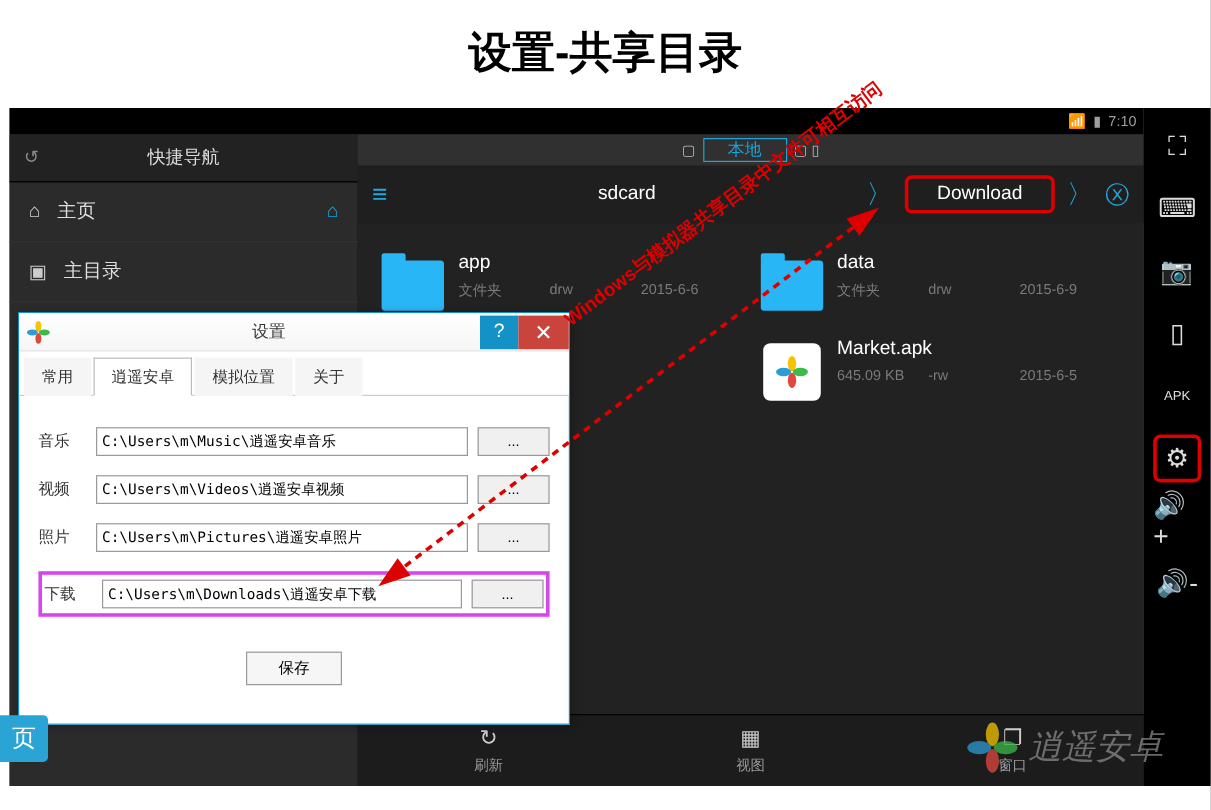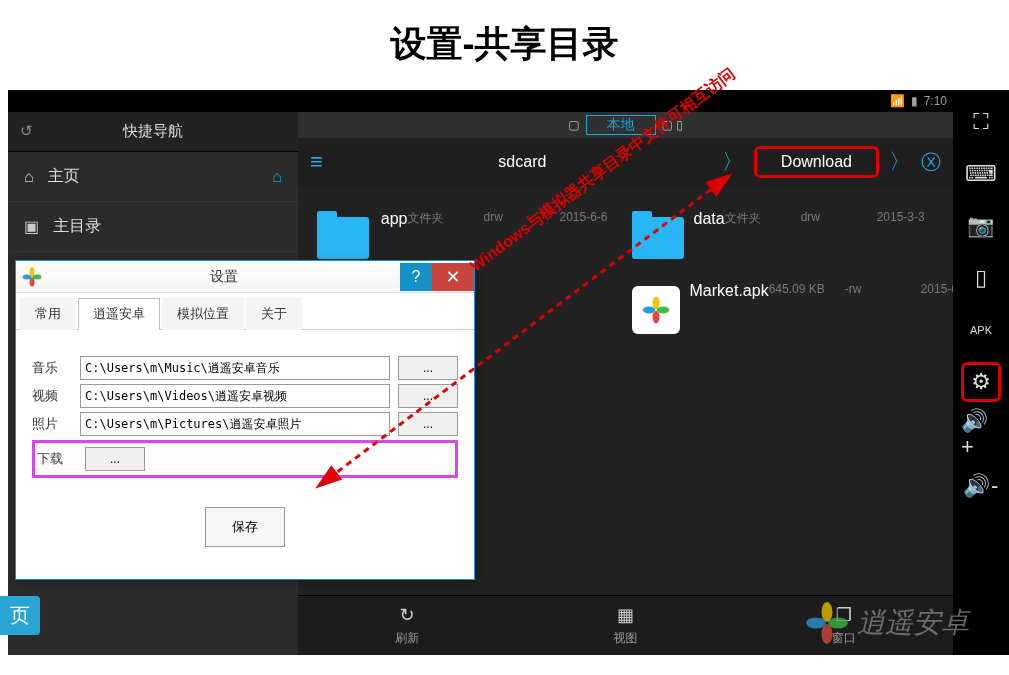--- a/index.html
+++ b/index.html
@@ -30,21 +30,21 @@
 .breadcrumb .crumb.highlight { border: 3px solid #d00; border-radius: 6px; padding: 4px 24px; color: #fff; flex: 0 0 auto; }
 .breadcrumb .sep { color: #26a7db; font-size: 22px; }
 .breadcrumb .close { color: #26a7db; font-size: 20px; }
 
 .file-grid { flex: 1; display: flex; flex-wrap: wrap; align-content: flex-start; padding: 16px 12px; gap: 0; }
 .file-item { width: 50%; display: flex; padding: 8px 6px; }
 .file-icon { width: 56px; height: 56px; margin-right: 10px; display: flex; align-items: center; justify-content: center; }
 .folder-icon { width: 52px; height: 42px; background: #29b6f6; border-radius: 3px; position: relative; }
 .folder-icon::before { content: ""; position: absolute; top: -6px; left: 0; width: 20px; height: 8px; background: #29b6f6; border-radius: 2px 2px 0 0; }
 .apk-icon { width: 48px; height: 48px; background: #fff; border-radius: 6px; display: flex; align-items: center; justify-content: center; font-size: 22px; }
-.file-info { display: flex; flex-direction: row; }
+.file-info { display: flex; flex-direction: column; }
 .file-name { color: #fff; font-size: 16px; margin-bottom: 6px; }
 .file-meta { color: #7a7a7a; font-size: 12px; display: flex; gap: 16px; }
 .file-meta span { min-width: 60px; }
 
 .bottom-bar { height: 60px; background: #1c1c1c; display: flex; justify-content: space-around; align-items: center; color: #999; font-size: 12px; border-top: 1px solid #000; }
 .bottom-btn { display: flex; flex-direction: column; align-items: center; gap: 4px; }
 .bottom-btn .b-icon { font-size: 18px; color: #ccc; }
 
 .emulator-toolbar { position: absolute; right: 0; top: 90px; width: 56px; height: 565px; background: #000; display: flex; flex-direction: column; align-items: center; padding-top: 12px; gap: 12px; }
 .tool-btn { width: 40px; height: 40px; display: flex; align-items: center; justify-content: center; color: #ddd; font-size: 22px; border-radius: 4px; }
@@ -55,26 +55,26 @@
 .settings-titlebar .title-icon { width: 20px; height: 20px; margin-right: 6px; }
 .settings-titlebar .title-text { flex: 1; text-align: center; font-size: 14px; color: #333; }
 .settings-titlebar .help-btn { width: 32px; height: 28px; background: #1492c8; color: #fff; display: flex; align-items: center; justify-content: center; font-size: 16px; }
 .settings-titlebar .close-btn { width: 42px; height: 28px; background: #c8443d; color: #fff; display: flex; align-items: center; justify-content: center; font-size: 18px; }
 
 .settings-tabs { display: flex; background: #fff; border-bottom: 1px solid #ccc; padding: 4px 4px 0; }
 .tab { padding: 6px 14px; font-size: 13px; color: #333; border: 1px solid transparent; border-bottom: none; background: #f5f5f5; margin-right: 2px; position: relative; top: 1px; }
 .tab.active { background: #fff; border-color: #bbb; border-bottom: 1px solid #fff; }
 
 .settings-body { padding: 26px 16px 16px; }
-.path-row { display: flex; align-items: center; margin-bottom: 4px; gap: 8px; }
+.path-row { display: flex; align-items: center; margin-bottom: 16px; gap: 8px; }
 .path-row.highlight { border: 3px solid #d946ef; border-radius: 0; padding: 4px 2px; margin-bottom: 29px; }
 .path-label { width: 40px; font-size: 13px; color: #333; }
 .path-input { flex: 1; height: 24px; border: 1px solid #999; padding: 0 4px; font-size: 12px; font-family: monospace; }
 .browse-btn { width: 60px; height: 24px; border: 1px solid #999; background: #f0f0f0; font-size: 12px; }
-.save-btn { display: block; margin: 10px auto 16px; width: 80px; height: 40px; border: 1px solid #999; background: #f6f6f6; font-size: 13px; }
+.save-btn { display: block; margin: 10px auto 16px; width: 80px; height: 28px; border: 1px solid #999; background: #f6f6f6; font-size: 13px; }
 
 .annotation-arrow { position: absolute; left: 310px; top: 165px; width: 430px; height: 330px; z-index: 20; pointer-events: none; }
 .annotation-text { position: absolute; left: 440px; top: 160px; color: #d00; font-size: 16px; font-weight: bold; transform: rotate(-37deg); transform-origin: center; z-index: 21; white-space: nowrap; }
 
 .logo-watermark { position: absolute; right: 40px; bottom: 30px; display: flex; align-items: center; gap: 8px; color: #888; font-size: 28px; opacity: 0.75; z-index: 30; font-style: italic; }
 .logo-watermark .petal { width: 44px; height: 44px; }
 
 .page-tab { position: absolute; left: 0; bottom: 40px; background: #2aa4d5; color: #fff; padding: 6px 10px; font-size: 20px; border-radius: 0 4px 4px 0; z-index: 30; }
 
 .petal-svg { display: block; }
@@ -137,21 +137,21 @@
         </div>
         <div class="file-item">
           <div class="file-icon">
               <div class="folder-icon"></div>
             </div>
           <div class="file-info">
             <div class="file-name">data</div>
             <div class="file-meta">
               <span>文件夹</span>
               <span>drw</span>
-              <span>2015-3-3</span>
+              <span>2015-6-9</span>
             </div>
           </div>
         </div>
         <div class="file-item" style="margin-left:50%">
           <div class="file-icon">
             <div class="apk-icon">
               <svg class="petal-svg" width="28" height="28" viewBox="0 0 40 40">
                 <ellipse cx="20" cy="10" rx="5" ry="9" fill="#f5c400"></ellipse>
                 <ellipse cx="30" cy="20" rx="9" ry="5" fill="#3bbb47"></ellipse>
                 <ellipse cx="20" cy="30" rx="5" ry="9" fill="#e0483e"></ellipse>
@@ -248,20 +248,21 @@
       <input class="path-input" value="C:\Users\m\Videos\逍遥安卓视频" style="">
       <button class="browse-btn">...</button>
     </div>
     <div class="path-row">
       <span class="path-label">照片</span>
       <input class="path-input" value="C:\Users\m\Pictures\逍遥安卓照片" style="">
       <button class="browse-btn">...</button>
     </div>
     <div class="path-row highlight">
       <span class="path-label">下载</span>
+      <input class="path-input" value="C:\Users\m\Downloads\逍遥安卓下载" style="">
       <button class="browse-btn">...</button>
     </div>
     <button class="save-btn">保存</button>
   </div>
 </div>
 
 <svg class="annotation-arrow" viewBox="0 0 430 330">
   <defs>
     <marker id="ah1" markerWidth="10" markerHeight="10" refX="8" refY="3" orient="auto">
         <path d="M0,0 L0,6 L9,3 z" fill="#d00"></path>

